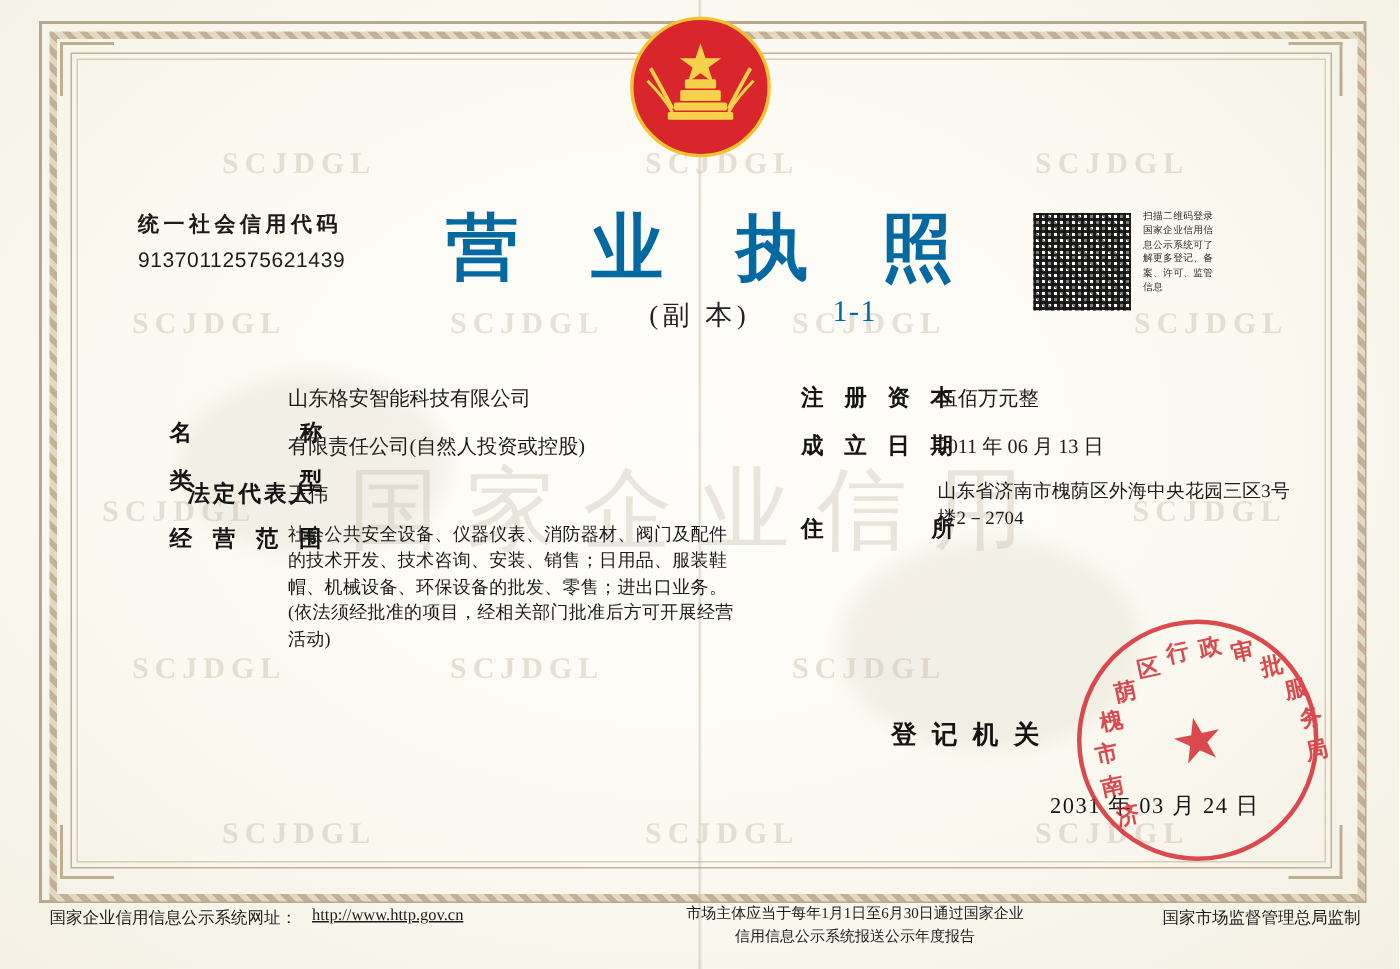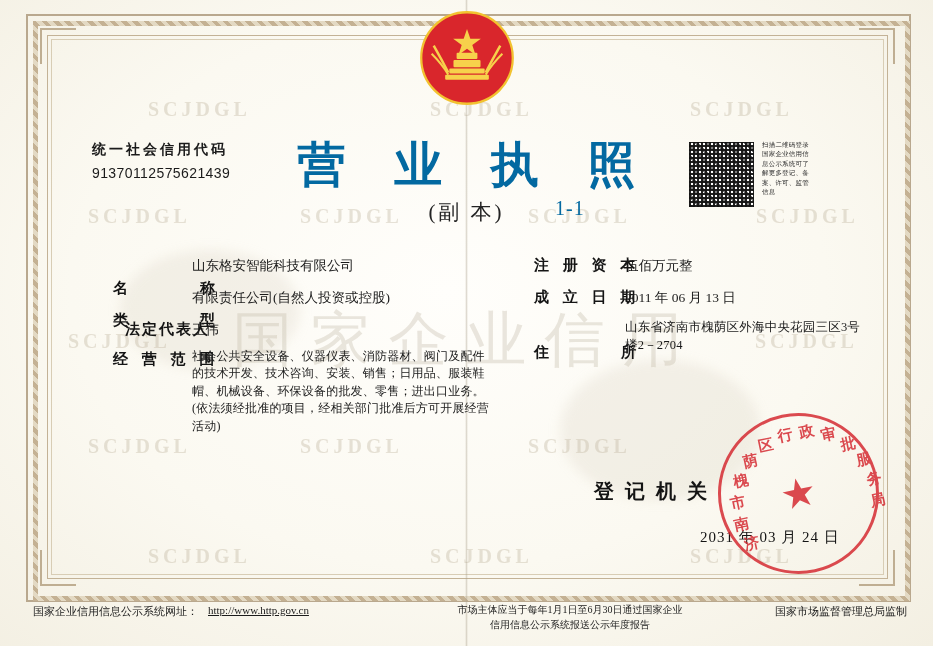--- a/index.html
+++ b/index.html
@@ -118,21 +118,21 @@
     letter-spacing: 16px;
     color: #0369a1;
     text-indent: 16px;
     white-space: nowrap;
   }
   .subtitle {
     position: absolute;
     left: 50%;
     top: 198px;
     transform: translateX(-50%);
-    font-size: 21px;
+    font-size: 18px;
     letter-spacing: 3px;
     color: #232323;
     white-space: nowrap;
   }
   .copy-no {
     position: absolute;
     left: 555px;
     top: 197px;
     font-size: 20px;
     color: #0369a1;
@@ -206,21 +206,21 @@
     letter-spacing: 0.2px;
   }
   .lbl-sp4 { letter-spacing: 14px; margin-top: 23px; }
   .lbl-sp2 { letter-spacing: 2px; }
 
   
   .registry {
     position: absolute;
     left: 594px;
     top: 478px;
-    font-size: 20px;
+    font-size: 17px;
     letter-spacing: 3px;
     color: #141414;
     font-weight: 600;
   }
   .date-line {
     position: absolute;
     left: 700px;
     top: 528px;
     font-size: 15px;
     color: #141414;

